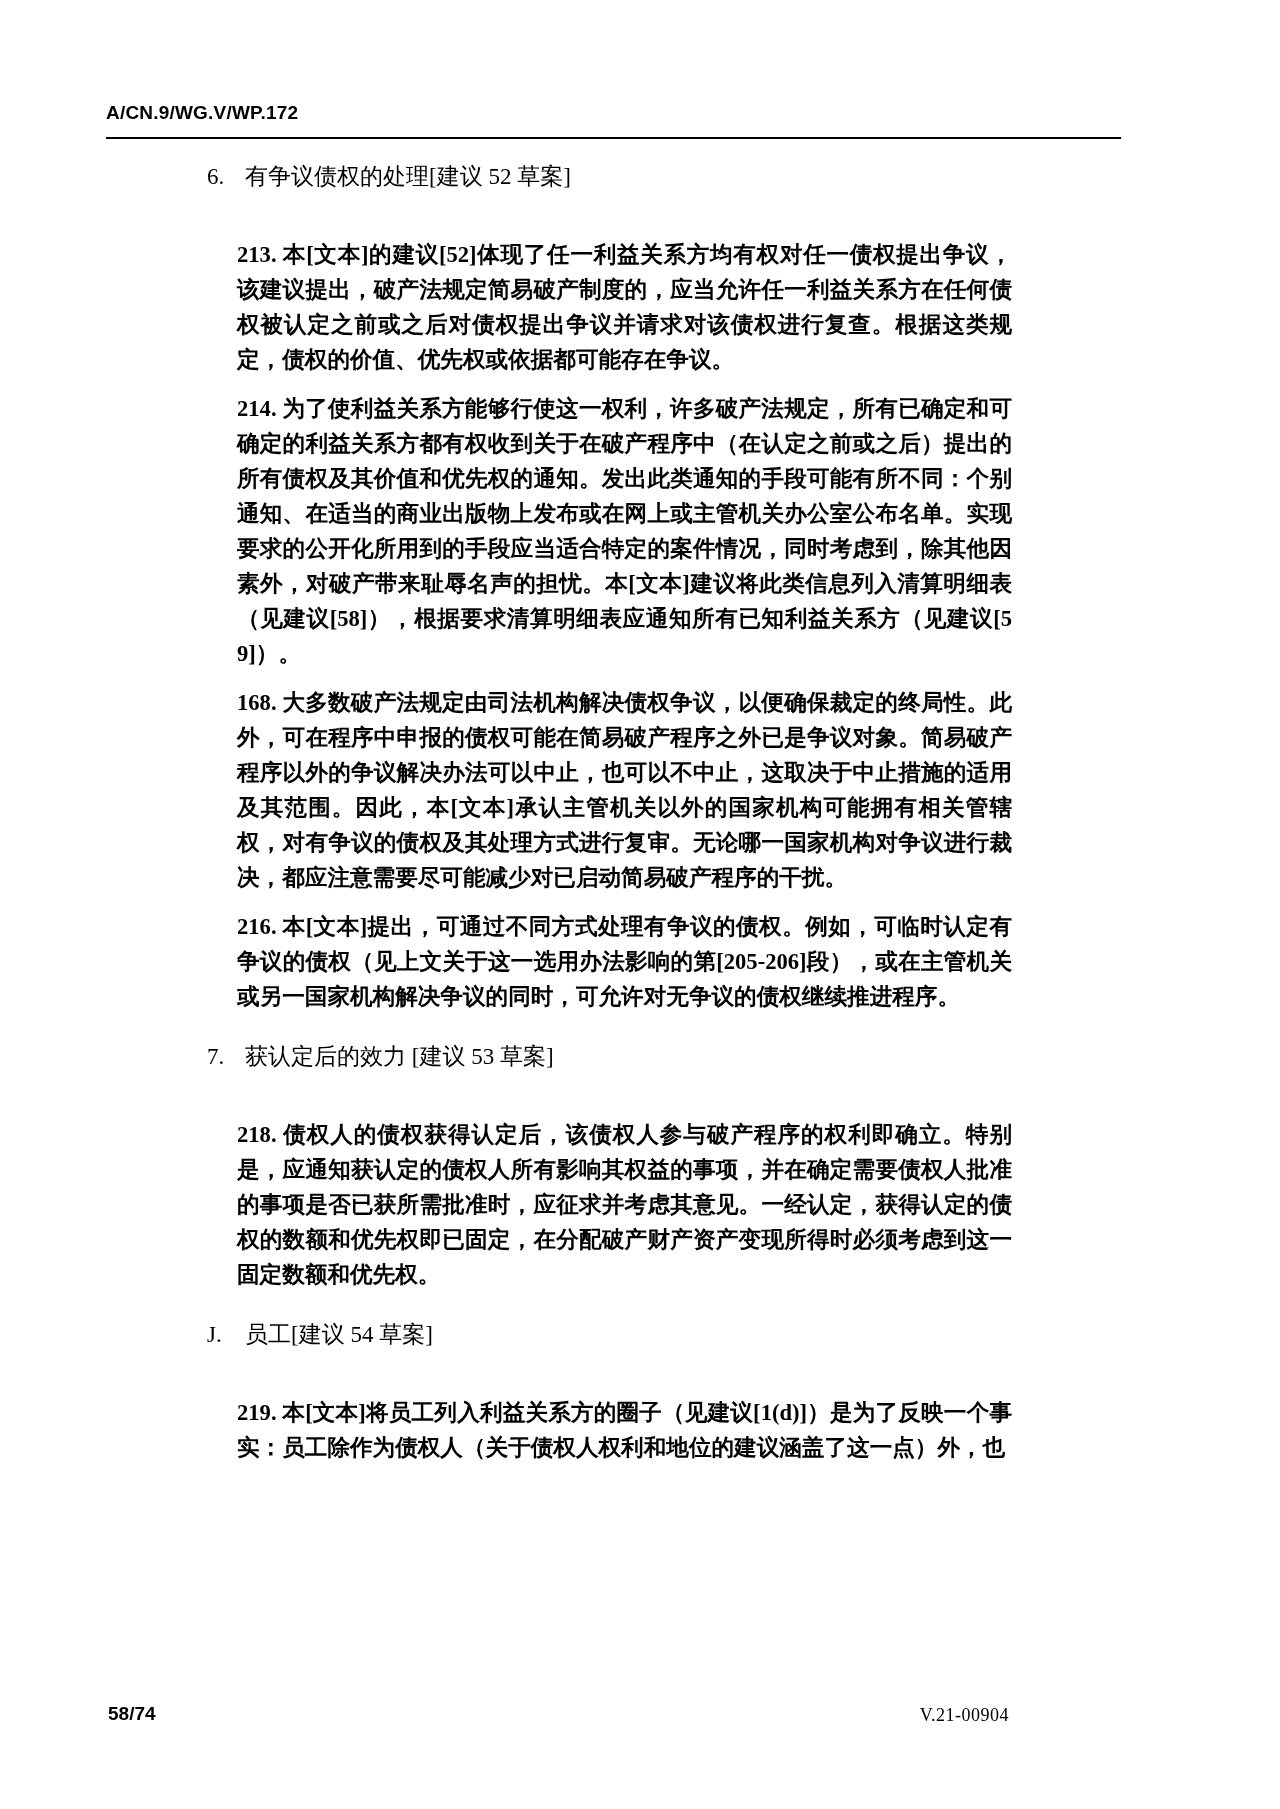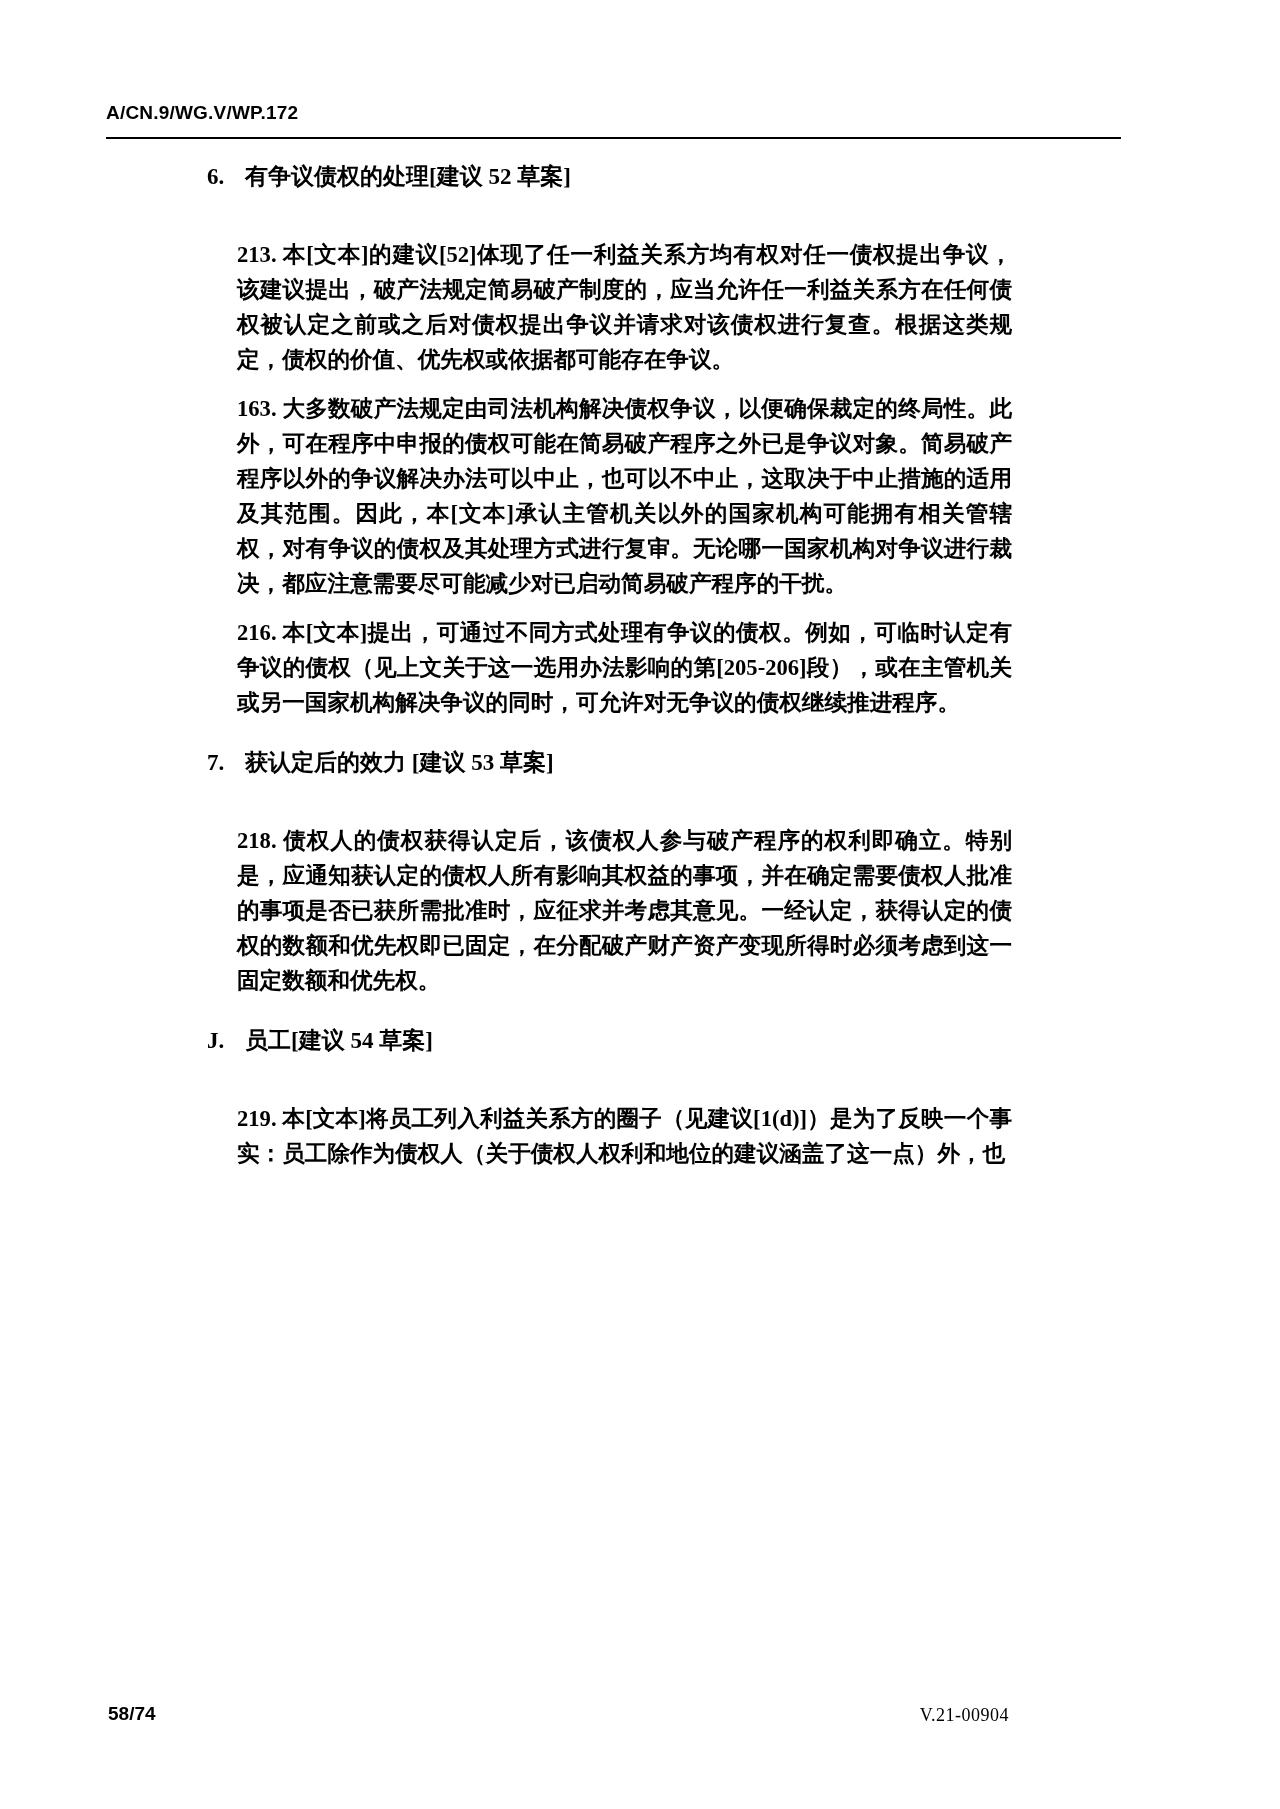--- a/index.html
+++ b/index.html
@@ -36,21 +36,21 @@
   }
   .body-col {
     position: absolute;
     left: 237px;
     top: 0;
     width: 775px;
   }
   .section-heading {
     margin: 28px 0 45px -30px;
     font-size: 23px;
-    font-weight: bold;
+    font-weight: normal;
     line-height: 30px;
     white-space: nowrap;
   }
   .section-heading.first {
     margin-top: 162px;
   }
   .sec-num {
     display: inline-block;
     width: 38px;
   }
@@ -82,21 +82,22 @@
 </head>
 <body>
 
 <div class="page">
   <div class="doc-symbol">A/CN.9/WG.V/WP.172</div>
   <div class="header-rule"></div>
 
   <main class="body-col" id="body-col">
       <div class="section-heading first"><span class="sec-num">6.</span><span>有争议债权的处理[建议 52 草案]</span></div>
       <p class="para">213. 本[文本]的建议[52]体现了任一利益关系方均有权对任一债权提出争议，该建议提出，破产法规定简易破产制度的，应当允许任一利益关系方在任何债权被认定之前或之后对债权提出争议并请求对该债权进行复查。根据这类规定，债权的价值、优先权或依据都可能存在争议。</p>
-      <p class="para">163. 大多数破产法规定由司法机构解决债权争议，以便确保裁定的终局性。此外，可在程序中申报的债权可能在简易破产程序之外已是争议对象。简易破产程序以外的争议解决办法可以中止，也可以不中止，这取决于中止措施的适用及其范围。因此，本[文本]承认主管机关以外的国家机构可能拥有相关管辖权，对有争议的债权及其处理方式进行复审。无论哪一国家机构对争议进行裁决，都应注意需要尽可能减少对已启动简易破产程序的干扰。</p>
+      <p class="para">214. 为了使利益关系方能够行使这一权利，许多破产法规定，所有已确定和可确定的利益关系方都有权收到关于在破产程序中（在认定之前或之后）提出的所有债权及其价值和优先权的通知。发出此类通知的手段可能有所不同：个别通知、在适当的商业出版物上发布或在网上或主管机关办公室公布名单。实现要求的公开化所用到的手段应当适合特定的案件情况，同时考虑到，除其他因素外，对破产带来耻辱名声的担忧。本[文本]建议将此类信息列入清算明细表（见建议[58]），根据要求清算明细表应通知所有已知利益关系方（见建议[59]）。</p>
+      <p class="para">168. 大多数破产法规定由司法机构解决债权争议，以便确保裁定的终局性。此外，可在程序中申报的债权可能在简易破产程序之外已是争议对象。简易破产程序以外的争议解决办法可以中止，也可以不中止，这取决于中止措施的适用及其范围。因此，本[文本]承认主管机关以外的国家机构可能拥有相关管辖权，对有争议的债权及其处理方式进行复审。无论哪一国家机构对争议进行裁决，都应注意需要尽可能减少对已启动简易破产程序的干扰。</p>
       <p class="para">216. 本[文本]提出，可通过不同方式处理有争议的债权。例如，可临时认定有争议的债权（见上文关于这一选用办法影响的第[205-206]段），或在主管机关或另一国家机构解决争议的同时，可允许对无争议的债权继续推进程序。</p>
       <div class="section-heading"><span class="sec-num">7.</span><span>获认定后的效力 [建议 53 草案]</span></div>
       <p class="para">218. 债权人的债权获得认定后，该债权人参与破产程序的权利即确立。特别是，应通知获认定的债权人所有影响其权益的事项，并在确定需要债权人批准的事项是否已获所需批准时，应征求并考虑其意见。一经认定，获得认定的债权的数额和优先权即已固定，在分配破产财产资产变现所得时必须考虑到这一固定数额和优先权。</p>
       <div class="section-heading"><span class="sec-num">J.</span><span>员工[建议 54 草案]</span></div>
       <p class="para">219. 本[文本]将员工列入利益关系方的圈子（见建议[1(d)]）是为了反映一个事实：员工除作为债权人（关于债权人权利和地位的建议涵盖了这一点）外，也</p>
     </main>
 
   <div class="footer-left">58/74</div>
   <div class="footer-right">V.21-00904</div>
 </div>

